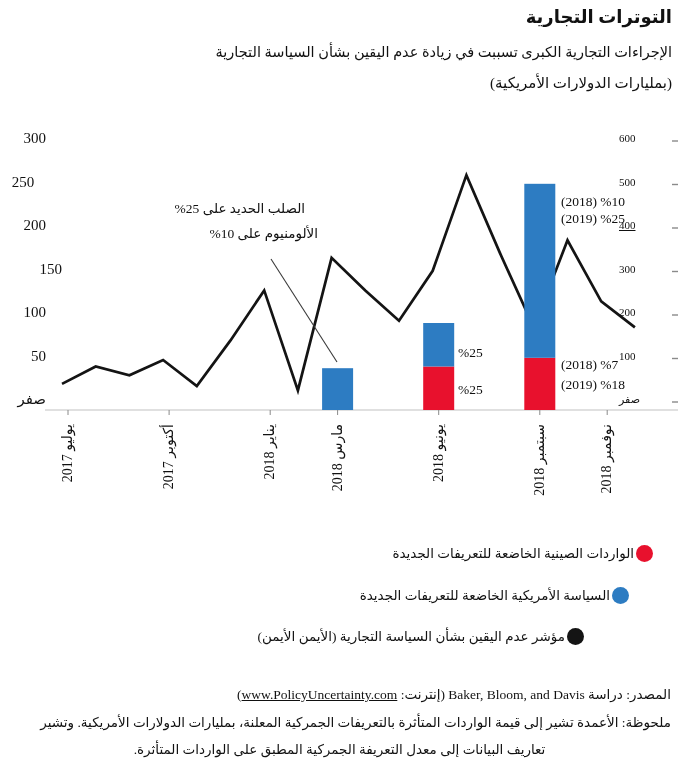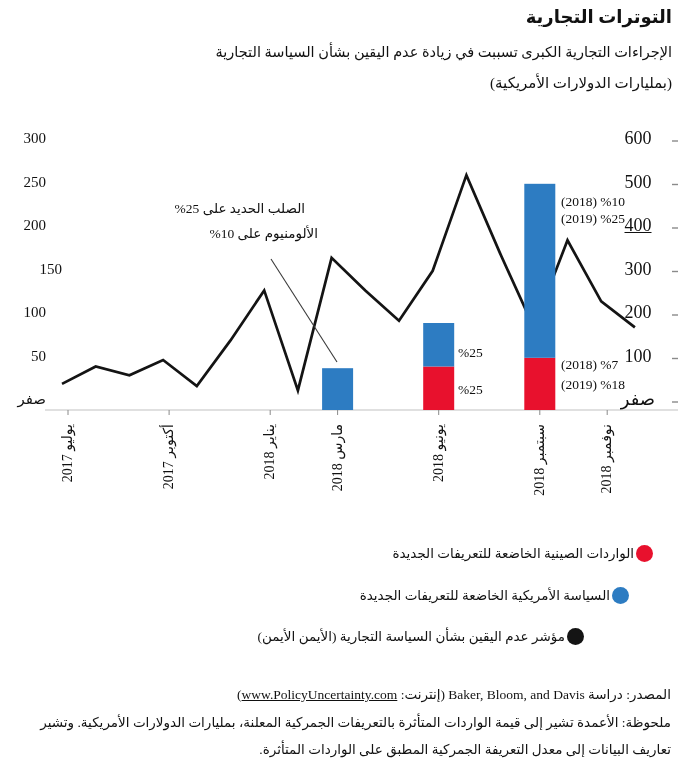--- a/index.html
+++ b/index.html
@@ -6,32 +6,32 @@
   body{width:679px;height:773px;position:relative;overflow:hidden;
        font-family:"Liberation Serif","DejaVu Sans",serif;color:#111;}
   .abs{position:absolute;}
   
   .title{top:6px;right:7px;font-size:18px;font-weight:bold;direction:rtl;}
   .subtitle{top:44px;right:7px;font-size:14.5px;direction:rtl;}
   .units{top:74px;right:7px;font-size:15px;direction:rtl;}
   
   #chart-svg{top:0;left:0;}
   .ylab{width:46px;text-align:right;font-size:15px;line-height:18px;direction:rtl;}
-  .ylab-r{width:38px;left:619px;text-align:center;font-size:18px;line-height:18px;direction:rtl;}
+  .ylab-r{width:38px;left:619px;text-align:left;font-size:11px;line-height:18px;direction:rtl;}
   .xlabel{width:92px;height:16px;line-height:16px;font-size:14px;direction:rtl;text-align:right;
           transform:rotate(-90deg);transform-origin:top left;white-space:nowrap;}
   .anno{font-size:13.5px;line-height:16px;white-space:nowrap;direction:ltr;}
   
   .lrow{position:absolute;direction:rtl;font-size:13.5px;white-space:nowrap;display:flex;align-items:flex-end;gap:2px;}
   .ldot{width:17px;height:17px;border-radius:50%;display:inline-block;flex:0 0 auto;}
   
   .source{top:686px;left:0;right:8px;text-align:right;direction:rtl;font-size:13.5px;}
   .source a{color:inherit;text-decoration:underline;margin-top:44px;}
   .note1{top:714px;left:20px;right:8px;text-align:right;direction:rtl;font-size:13.5px;}
-  .note2{top:741px;left:8px;right:8px;direction:rtl;font-size:13.5px;}
+  .note2{top:741px;left:8px;right:8px;text-align:center;direction:rtl;font-size:13.5px;}
 </style>
 </head>
 <body>
 
 <div class="abs title">التوترات التجارية</div>
 <div class="abs subtitle">الإجراءات التجارية الكبرى تسببت في زيادة عدم اليقين بشأن السياسة التجارية</div>
 <div class="abs units">(بمليارات الدولارات الأمريكية)</div>
 
 <svg id="chart-svg" class="abs" width="679" height="530" viewBox="0 0 679 530">
     <line x1="45" y1="410" x2="678" y2="410" stroke="#c2c2c2" stroke-width="1.2"></line>
@@ -57,21 +57,21 @@
     <rect x="524.3" y="357.8" width="31" height="52.2" fill="#e8112d"></rect>
     <rect x="524.3" y="183.8" width="31" height="174.0" fill="#2d7cc2"></rect>
   </svg>
 
 <div id="yleft">
     <div class="abs ylab" style="top: 390px;">صفر</div>
     <div class="abs ylab" style="top: 346.5px;">50</div>
     <div class="abs ylab" style="top: 303px;">100</div>
     <div class="abs ylab" style="top: 259.5px; margin-left: 16px;">150</div>
     <div class="abs ylab" style="top: 216px;">200</div>
-    <div class="abs ylab" style="top: 172.5px;">250</div>
+    <div class="abs ylab" style="top: 172.5px; text-align: center;">250</div>
     <div class="abs ylab" style="top: 129px;">300</div>
   </div>
 <div id="yright">
     <div class="abs ylab-r" style="top: 390px;">صفر</div>
     <div class="abs ylab-r" style="top: 346.5px;">100</div>
     <div class="abs ylab-r" style="top: 303px;">200</div>
     <div class="abs ylab-r" style="top: 259.5px;">300</div>
     <div class="abs ylab-r" style="top: 216px; text-decoration: underline;">400</div>
     <div class="abs ylab-r" style="top: 172.5px;">500</div>
     <div class="abs ylab-r" style="top: 129px;">600</div>

